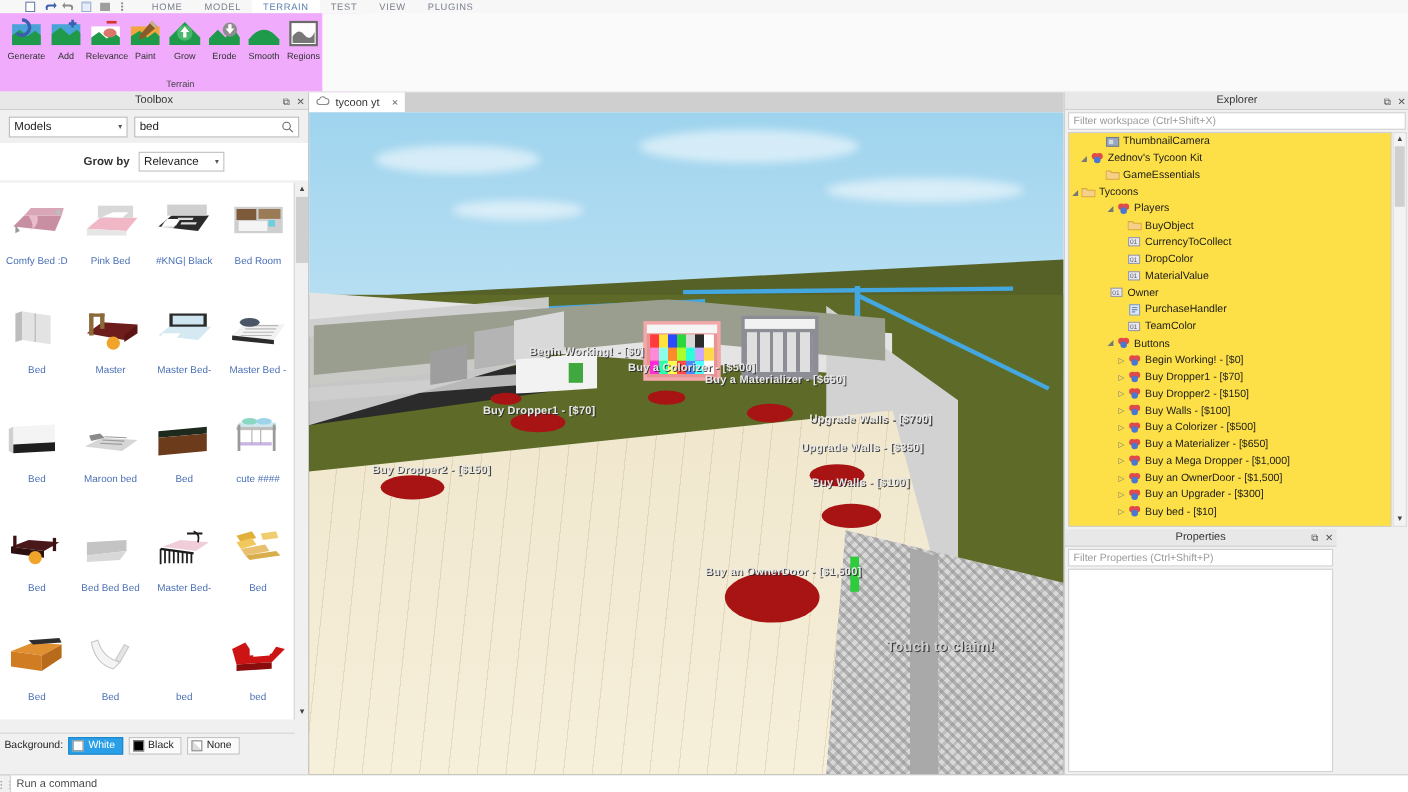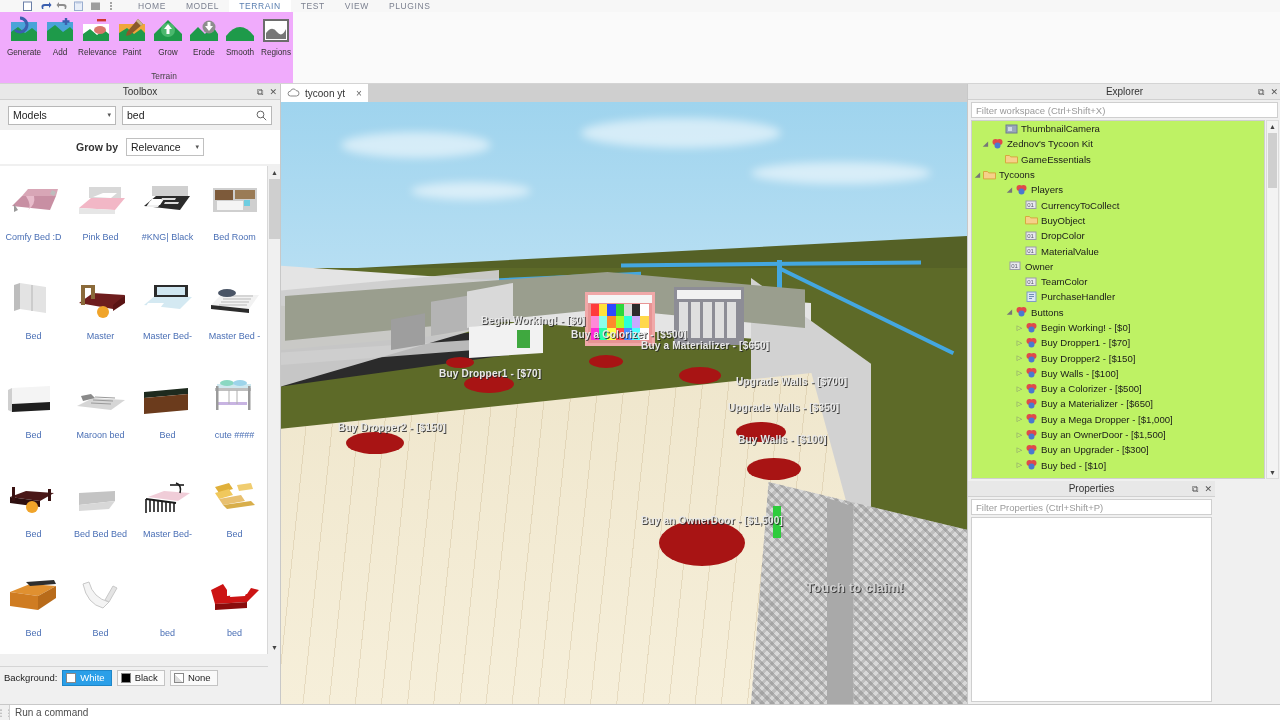--- a/index.html
+++ b/index.html
@@ -113,21 +113,21 @@
   .tile { position:absolute; }
 
   
   #right { position:absolute; right:0; top:0; width:313px; height:620px;
     background:#f0f0f0; border-left:1px solid #c8c8c8; }
   #explorer { position:absolute; left:0; top:0; width:313px; height:397px; }
   #filterbox, #pfilterbox { height:16px; background:#fff;
     border:1px solid #cfcfcf; margin:2px 3px; display:flex; align-items:center;
     padding:0 4px; font-size:9.5px; color:#9a9a9a; }
   #tree { position:absolute; left:3px; top:36px; right:16px; bottom:2px;
-    background:#bef264; border:1px solid #cfcfcf; overflow:hidden; }
+    background:#fde047; border:1px solid #cfcfcf; overflow:hidden; }
   .tr { height:15.3px; display:flex; align-items:center; font-size:9.6px;
     color:#1a1a1a; white-space:nowrap; }
   .tw { width:11px; text-align:center; font-size:7px; color:#777; flex:none; }
   .ti { width:13px; height:12px; margin-right:3px; flex:none; position:relative; }
   #ex-scroll { position:absolute; right:2px; top:36px; width:13px; bottom:2px;
     background:#f3f3f3; border:1px solid #dcdcdc; }
   #ex-scroll .arrow { width:11px; height:11px; display:flex; align-items:center;
     justify-content:center; font-size:7px; color:#444; }
   #ex-scroll .thumbbar { position:absolute; top:12px; left:1px; width:9px;
     height:55px; background:#cfcfcf; }
@@ -751,35 +751,35 @@
             <span class="ti"><svg width="13" height="11">
                 <circle cx="4.5" cy="4" r="3" fill="#e04a4a"></circle>
                 <circle cx="8.5" cy="4" r="3" fill="#e04a4a"></circle>
                 <circle cx="6.5" cy="7.5" r="3" fill="#4a78d0"></circle>
               </svg></span>
             <span>Players</span>
           </div>
           <div class="tr" style="padding-left: 42px;">
             <span class="tw"></span>
             <span class="ti"><svg width="13" height="11">
+                <path d="M0.5 2.5 h4 l1.2 1.4 h6.8 v6 h-12 z" fill="#f6d089" stroke="#d6a93f"></path>
+              </svg></span>
+            <span>BuyObject</span>
+          </div>
+          <div class="tr" style="padding-left: 42px;">
+            <span class="tw"></span>
+            <span class="ti"><svg width="13" height="11">
                 <rect x="1" y="2" width="10" height="7.5" fill="#e8e8ee" stroke="#9a9aa8"></rect>
                 <text x="2.2" y="8" font-size="6" fill="#5a5a6e" font-family="sans-serif">01</text>
               </svg></span>
             <span>CurrencyToCollect</span>
           </div>
           <div class="tr" style="padding-left: 42px;">
             <span class="tw"></span>
             <span class="ti"><svg width="13" height="11">
-                <path d="M0.5 2.5 h4 l1.2 1.4 h6.8 v6 h-12 z" fill="#f6d089" stroke="#d6a93f"></path>
-              </svg></span>
-            <span>BuyObject</span>
-          </div>
-          <div class="tr" style="padding-left: 42px;">
-            <span class="tw"></span>
-            <span class="ti"><svg width="13" height="11">
                 <rect x="1" y="2" width="10" height="7.5" fill="#e8e8ee" stroke="#9a9aa8"></rect>
                 <text x="2.2" y="8" font-size="6" fill="#5a5a6e" font-family="sans-serif">01</text>
               </svg></span>
             <span>DropColor</span>
           </div>
           <div class="tr" style="padding-left: 42px;">
             <span class="tw"></span>
             <span class="ti"><svg width="13" height="11">
                 <rect x="1" y="2" width="10" height="7.5" fill="#e8e8ee" stroke="#9a9aa8"></rect>
                 <text x="2.2" y="8" font-size="6" fill="#5a5a6e" font-family="sans-serif">01</text>
@@ -790,32 +790,32 @@
             <span class="tw"></span>
             <span class="ti"><svg width="13" height="11">
                 <rect x="1" y="2" width="10" height="7.5" fill="#e8e8ee" stroke="#9a9aa8"></rect>
                 <text x="2.2" y="8" font-size="6" fill="#5a5a6e" font-family="sans-serif">01</text>
               </svg></span>
             <span>Owner</span>
           </div>
           <div class="tr" style="padding-left: 42px;">
             <span class="tw"></span>
             <span class="ti"><svg width="13" height="11">
+                <rect x="2" y="1" width="9" height="9.5" fill="#dbe6f6" stroke="#7f9cc4"></rect>
+                <path d="M4 3.5h5 M4 5.5h5 M4 7.5h3" stroke="#6f8cb4"></path>
+              </svg></span>
+            <span>PurchaseHandler</span>
+          </div>
+          <div class="tr" style="padding-left: 42px;">
+            <span class="tw"></span>
+            <span class="ti"><svg width="13" height="11">
                 <rect x="1" y="2" width="10" height="7.5" fill="#e8e8ee" stroke="#9a9aa8"></rect>
                 <text x="2.2" y="8" font-size="6" fill="#5a5a6e" font-family="sans-serif">01</text>
               </svg></span>
             <span>TeamColor</span>
-          </div>
-          <div class="tr" style="padding-left: 42px;">
-            <span class="tw"></span>
-            <span class="ti"><svg width="13" height="11">
-                <rect x="2" y="1" width="9" height="9.5" fill="#dbe6f6" stroke="#7f9cc4"></rect>
-                <path d="M4 3.5h5 M4 5.5h5 M4 7.5h3" stroke="#6f8cb4"></path>
-              </svg></span>
-            <span>PurchaseHandler</span>
           </div>
           <div class="tr" style="padding-left: 32px;">
             <span class="tw">◢</span>
             <span class="ti"><svg width="13" height="11">
                 <circle cx="4.5" cy="4" r="3" fill="#e04a4a"></circle>
                 <circle cx="8.5" cy="4" r="3" fill="#e04a4a"></circle>
                 <circle cx="6.5" cy="7.5" r="3" fill="#4a78d0"></circle>
               </svg></span>
             <span>Buttons</span>
           </div>

